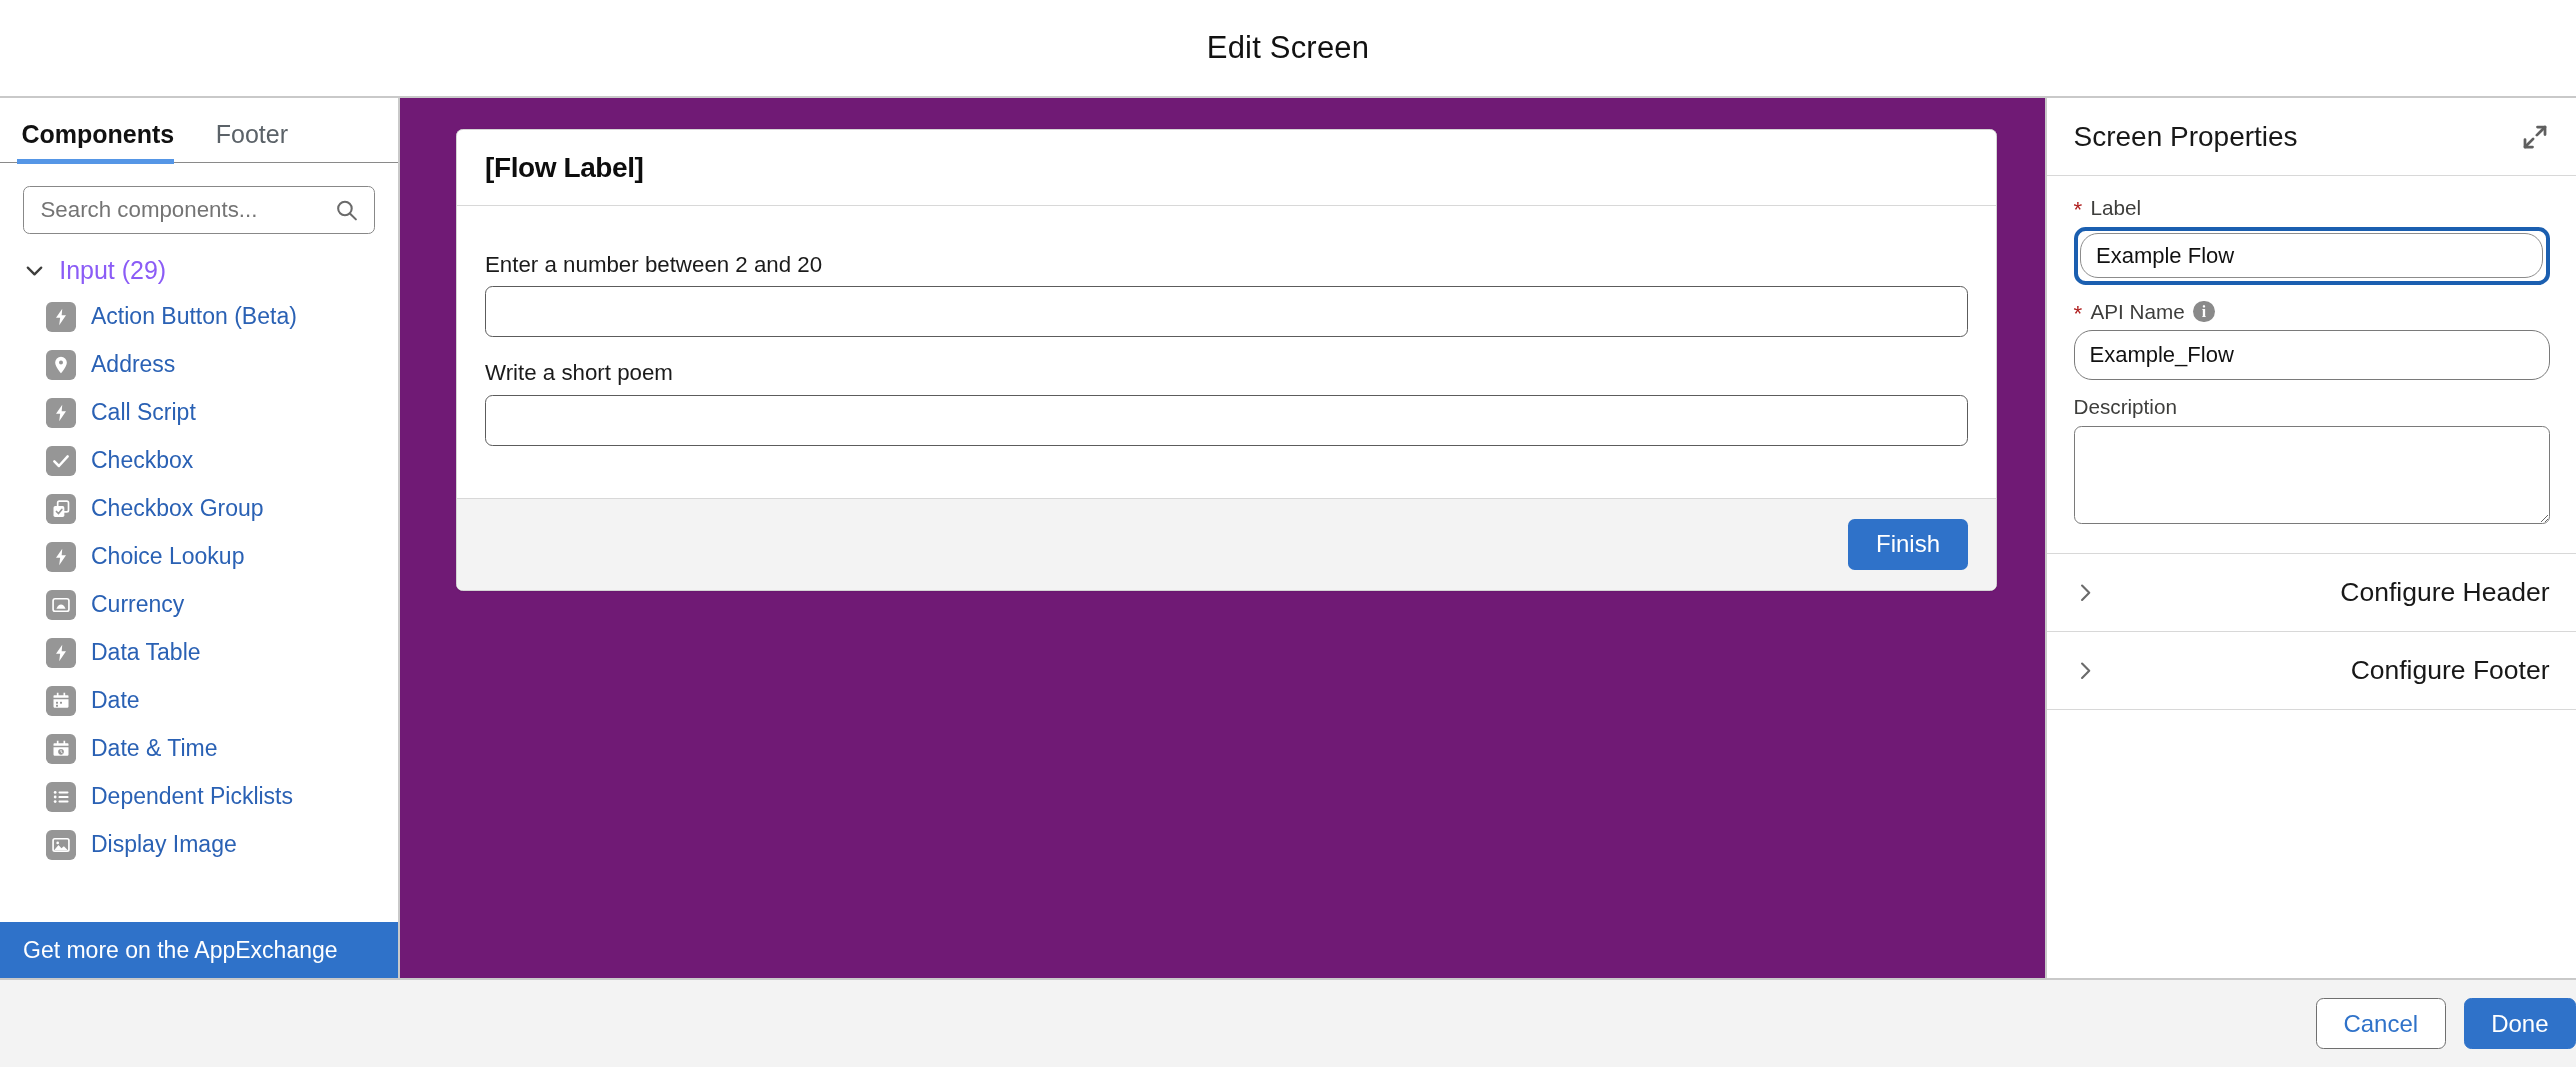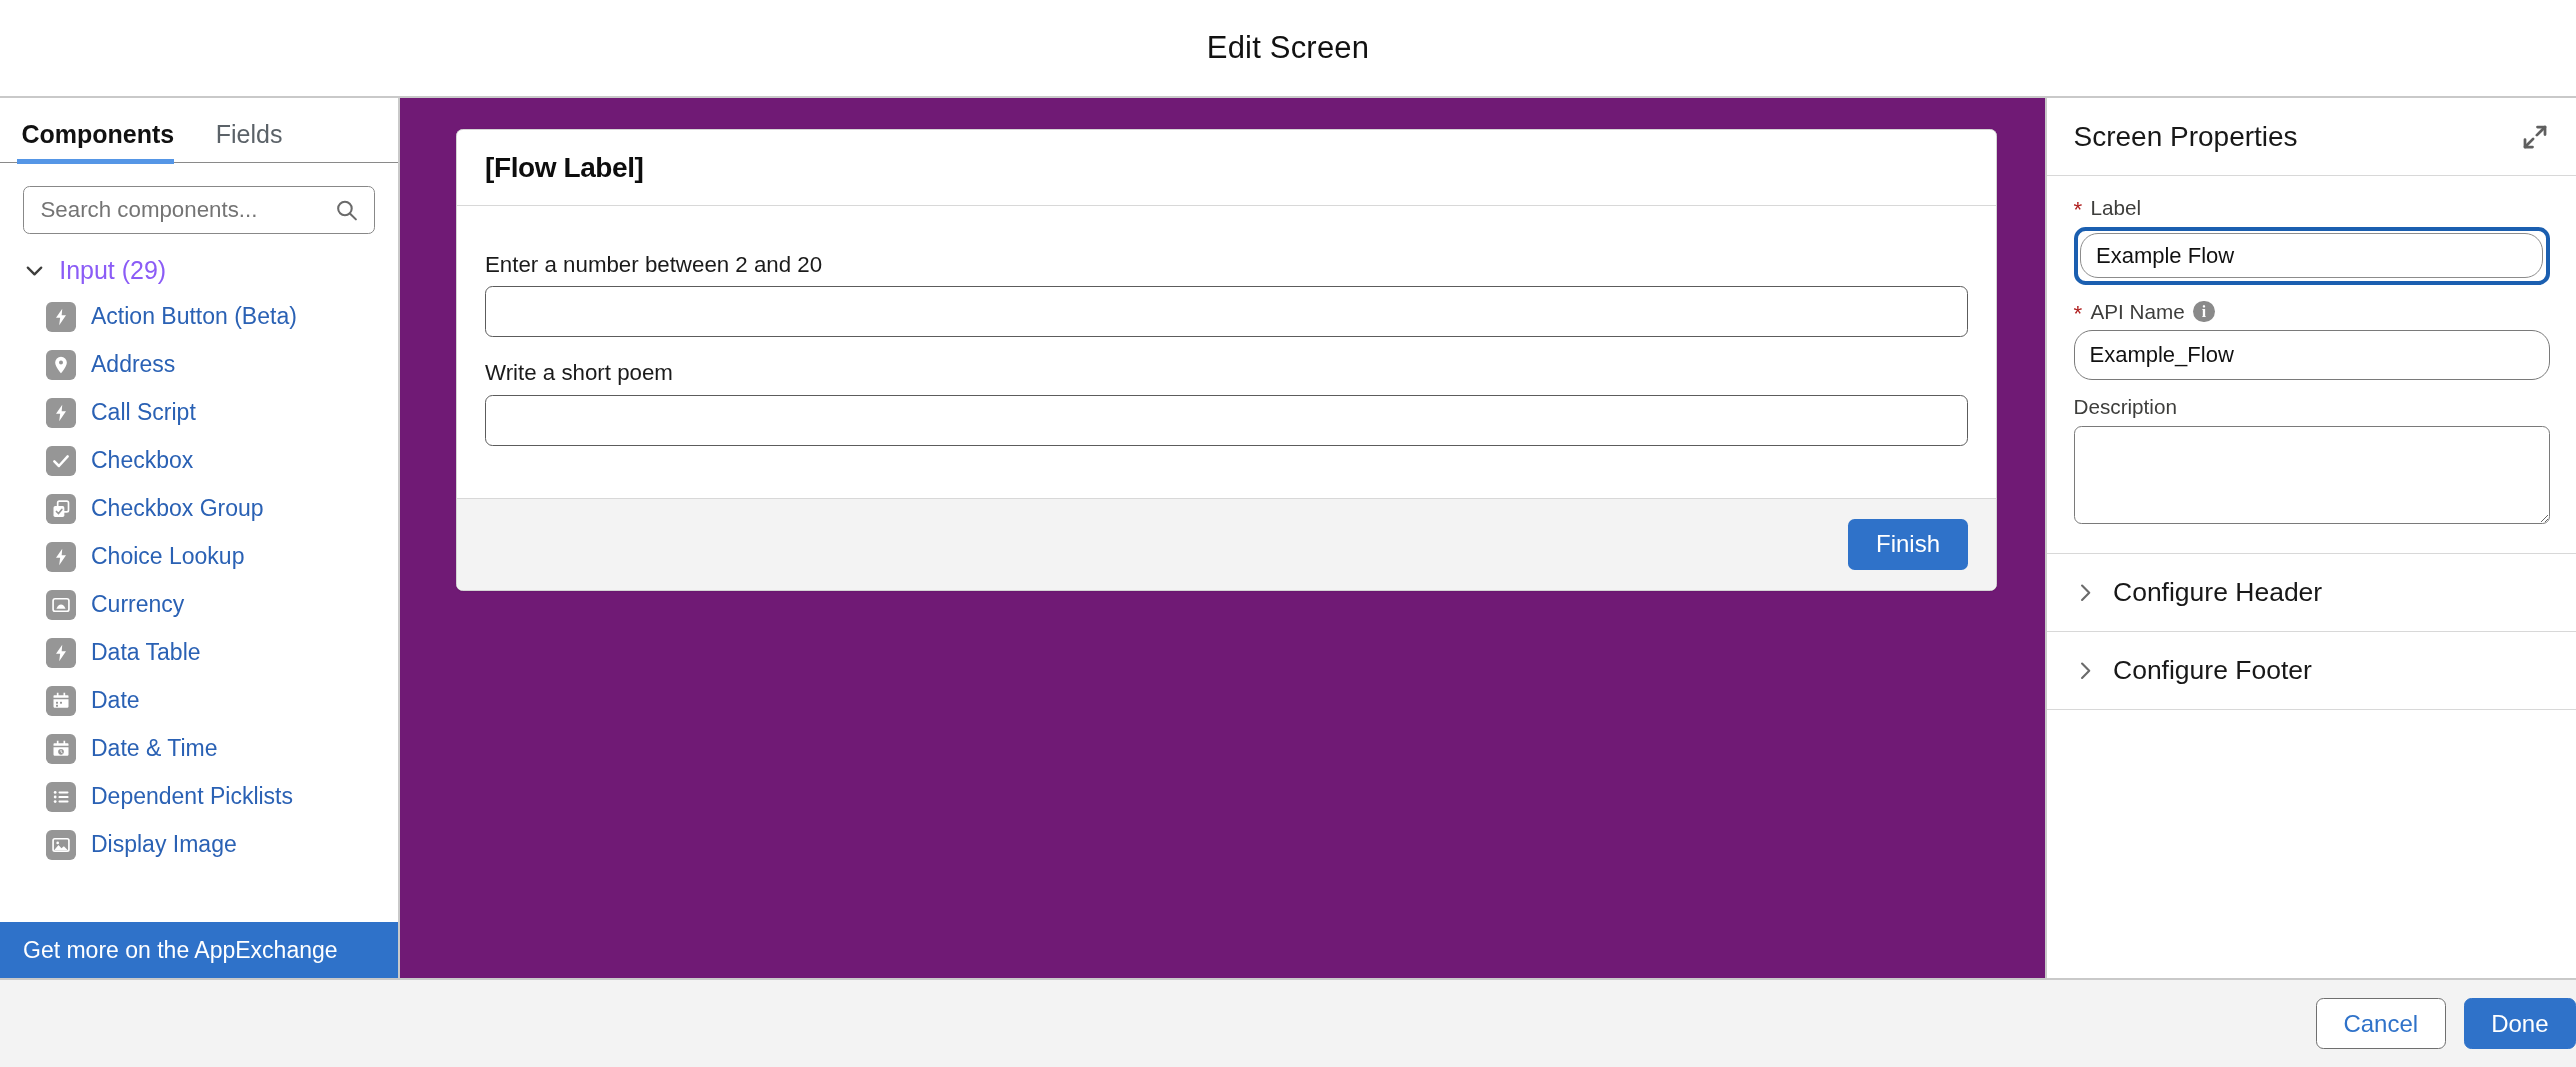--- a/index.html
+++ b/index.html
@@ -161,21 +161,21 @@
     border: 4.1px solid #1b5fb0; border-radius: 11.6px; padding: 2.5px;
   }
   .focused-wrap .rp-input { border-color: #8c8c8c; height: 45px; }
   .rp-textarea {
     width: 100%; height: 98px; border: 1.7px solid #7a7a7a; border-radius: 7.4px;
     font-size: 21.5px; padding: 10px 15px; outline: none; resize: vertical;
     font-family: "Liberation Sans", sans-serif; background: #fff;
   }
 
   .rp-accordion { border-bottom: 1.7px solid #d8d8d8; padding: 23px 26.5px; display: flex;
-                  align-items: center; gap: 18px; cursor: pointer; }
+                  align-items: center; gap: 18px; cursor: pointer; justify-content: space-between; }
   .chevron-right { width: 21.5px; height: 21.5px; color: #6b6b6b; display: block; }
   .acc-label { font-size: 26.5px; color: #181818; }
 
   
   .modal-footer {
     height: 89px; flex: 0 0 89px; background: #f3f3f3;
     border-top: 2.5px solid #c9c9c9;
     display: flex; align-items: center; justify-content: flex-end;
     gap: 18px;
   }
@@ -194,21 +194,21 @@
   <div class="modal-header">
     <div class="modal-title">Edit Screen</div>
   </div>
 
   <div class="modal-body">
 
     <div class="left-panel">
 
       <div class="tabs">
         <button class="tab active">Components</button>
-        <button class="tab second">Fields</button>
+        <button class="tab second">Footer</button>
       </div>
 
       <div class="search-wrap">
         <div class="search-box">
           <input class="search-input" type="text" placeholder="Search components..." style="">
           <span class="search-icon">
             <svg viewBox="0 0 24 24" fill="none" stroke="currentColor" stroke-width="2" stroke-linecap="round">
               <circle cx="10.5" cy="10.5" r="6.5"></circle>
                 <line x1="15.5" y1="15.5" x2="21" y2="21"></line>
             </svg>

